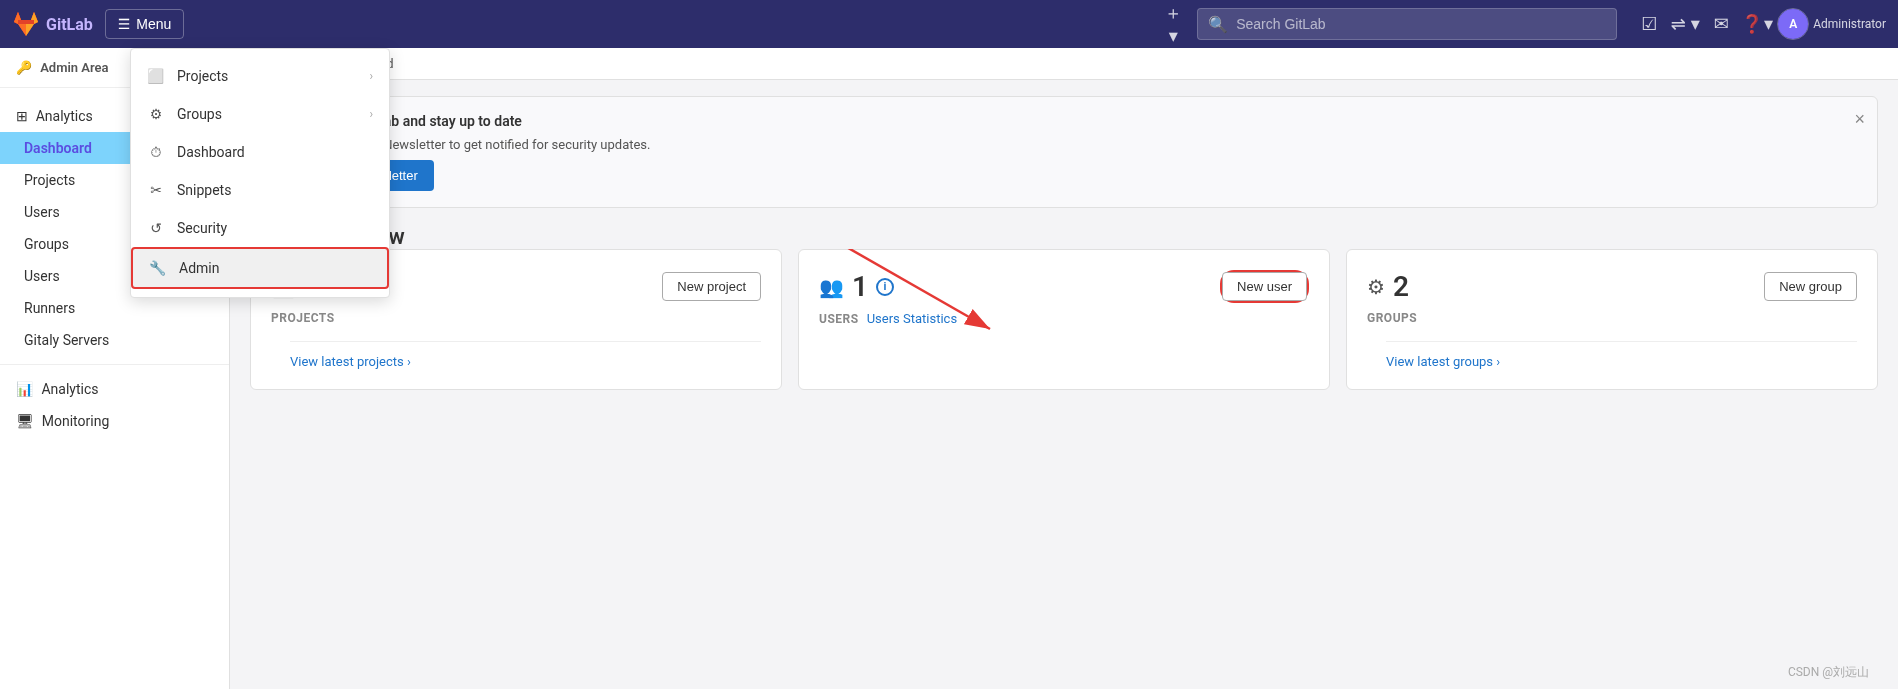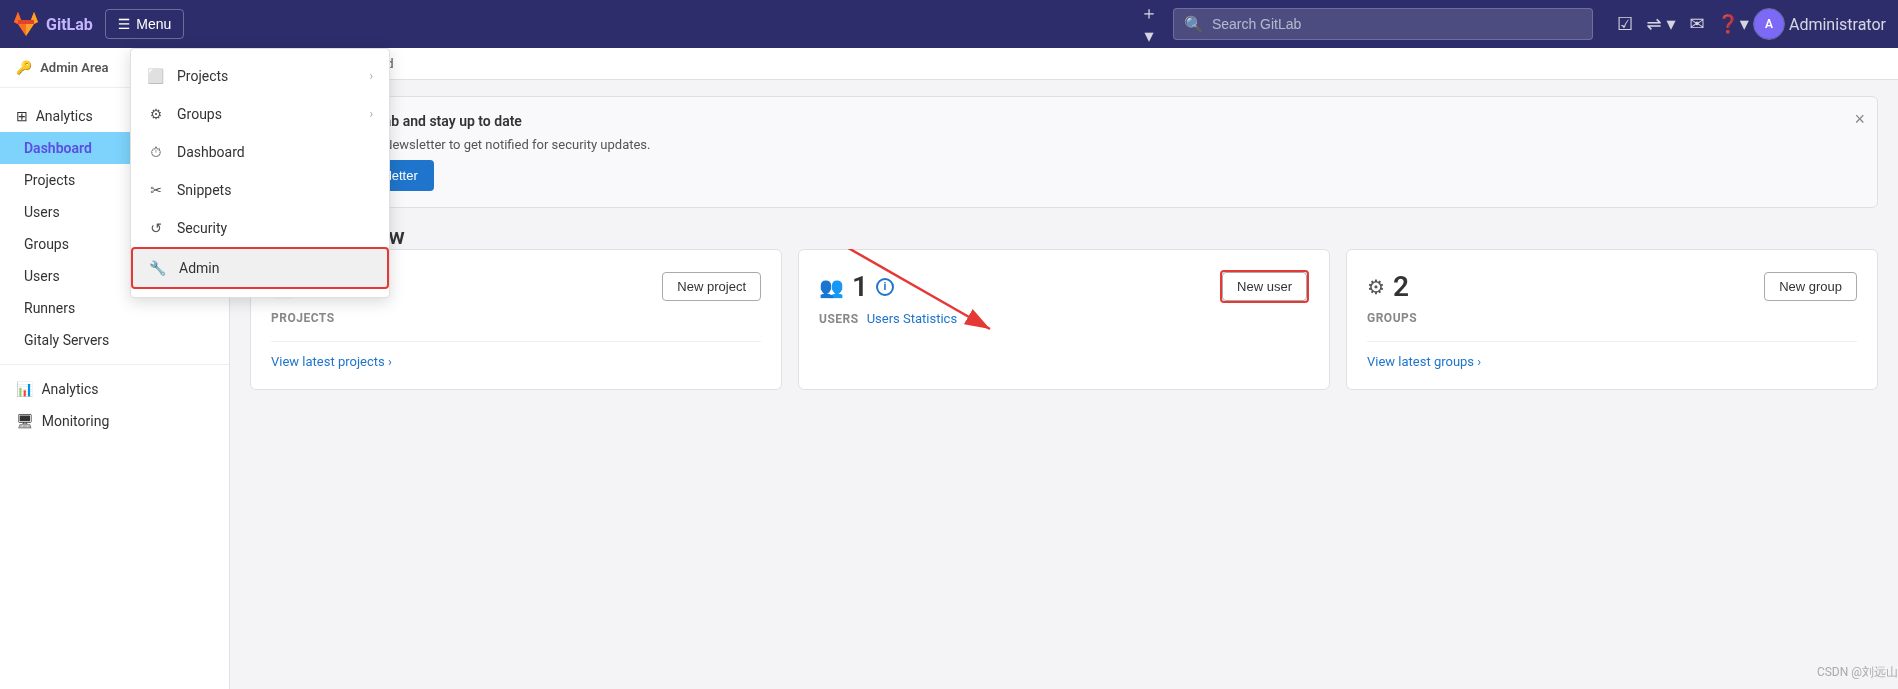--- a/index.html
+++ b/index.html
@@ -97,21 +97,21 @@
       background: #7c6af7;
       display: flex;
       align-items: center;
       justify-content: center;
       color: white;
       font-size: 12px;
       font-weight: 600;
     }
     .admin-label {
       color: rgba(255,255,255,0.8);
-      font-size: 16px;
+      font-size: 12px;
     }
 
     
     .layout {
       display: flex;
       height: calc(100vh - 48px);
     }
 
     
     .sidebar {
@@ -275,20 +275,21 @@
       color: #333;
     }
     .card-link {
       color: #1f75cb;
       font-size: 13px;
       text-decoration: none;
       cursor: pointer;
       margin-top: 8px;
       border-top: 1px solid #eee;
       padding-top: 12px;
+      margin-left: 19px;
     }
     .info-icon {
       width: 18px;
       height: 18px;
       border-radius: 50%;
       border: 2px solid #1f75cb;
       color: #1f75cb;
       display: inline-flex;
       align-items: center;
       justify-content: center;
@@ -298,21 +299,21 @@
     }
     .users-stats-link {
       color: #1f75cb;
       font-size: 13px;
       cursor: pointer;
     }
 
     
     .red-highlight {
       border: 2px solid #e53935;
-      border-radius: 4px;
+      border-radius: 14px;
     }
 
     
     .arrow-overlay {
       position: absolute;
       top: 0; left: 0;
       width: 100%; height: 100%;
       pointer-events: none;
     }
 
@@ -359,21 +360,21 @@
     
     .admin-highlight {
       border: 2px solid #e53935 !important;
       border-radius: 4px;
     }
 
     
     .watermark {
       position: absolute;
       bottom: 8px;
-      right: 0;
+      right: 29px;
       color: #aaa;
       font-size: 12px;
     }
 
     .card-icon {
       color: #555;
       font-size: 20px;
     }
   </style>
 </head>

